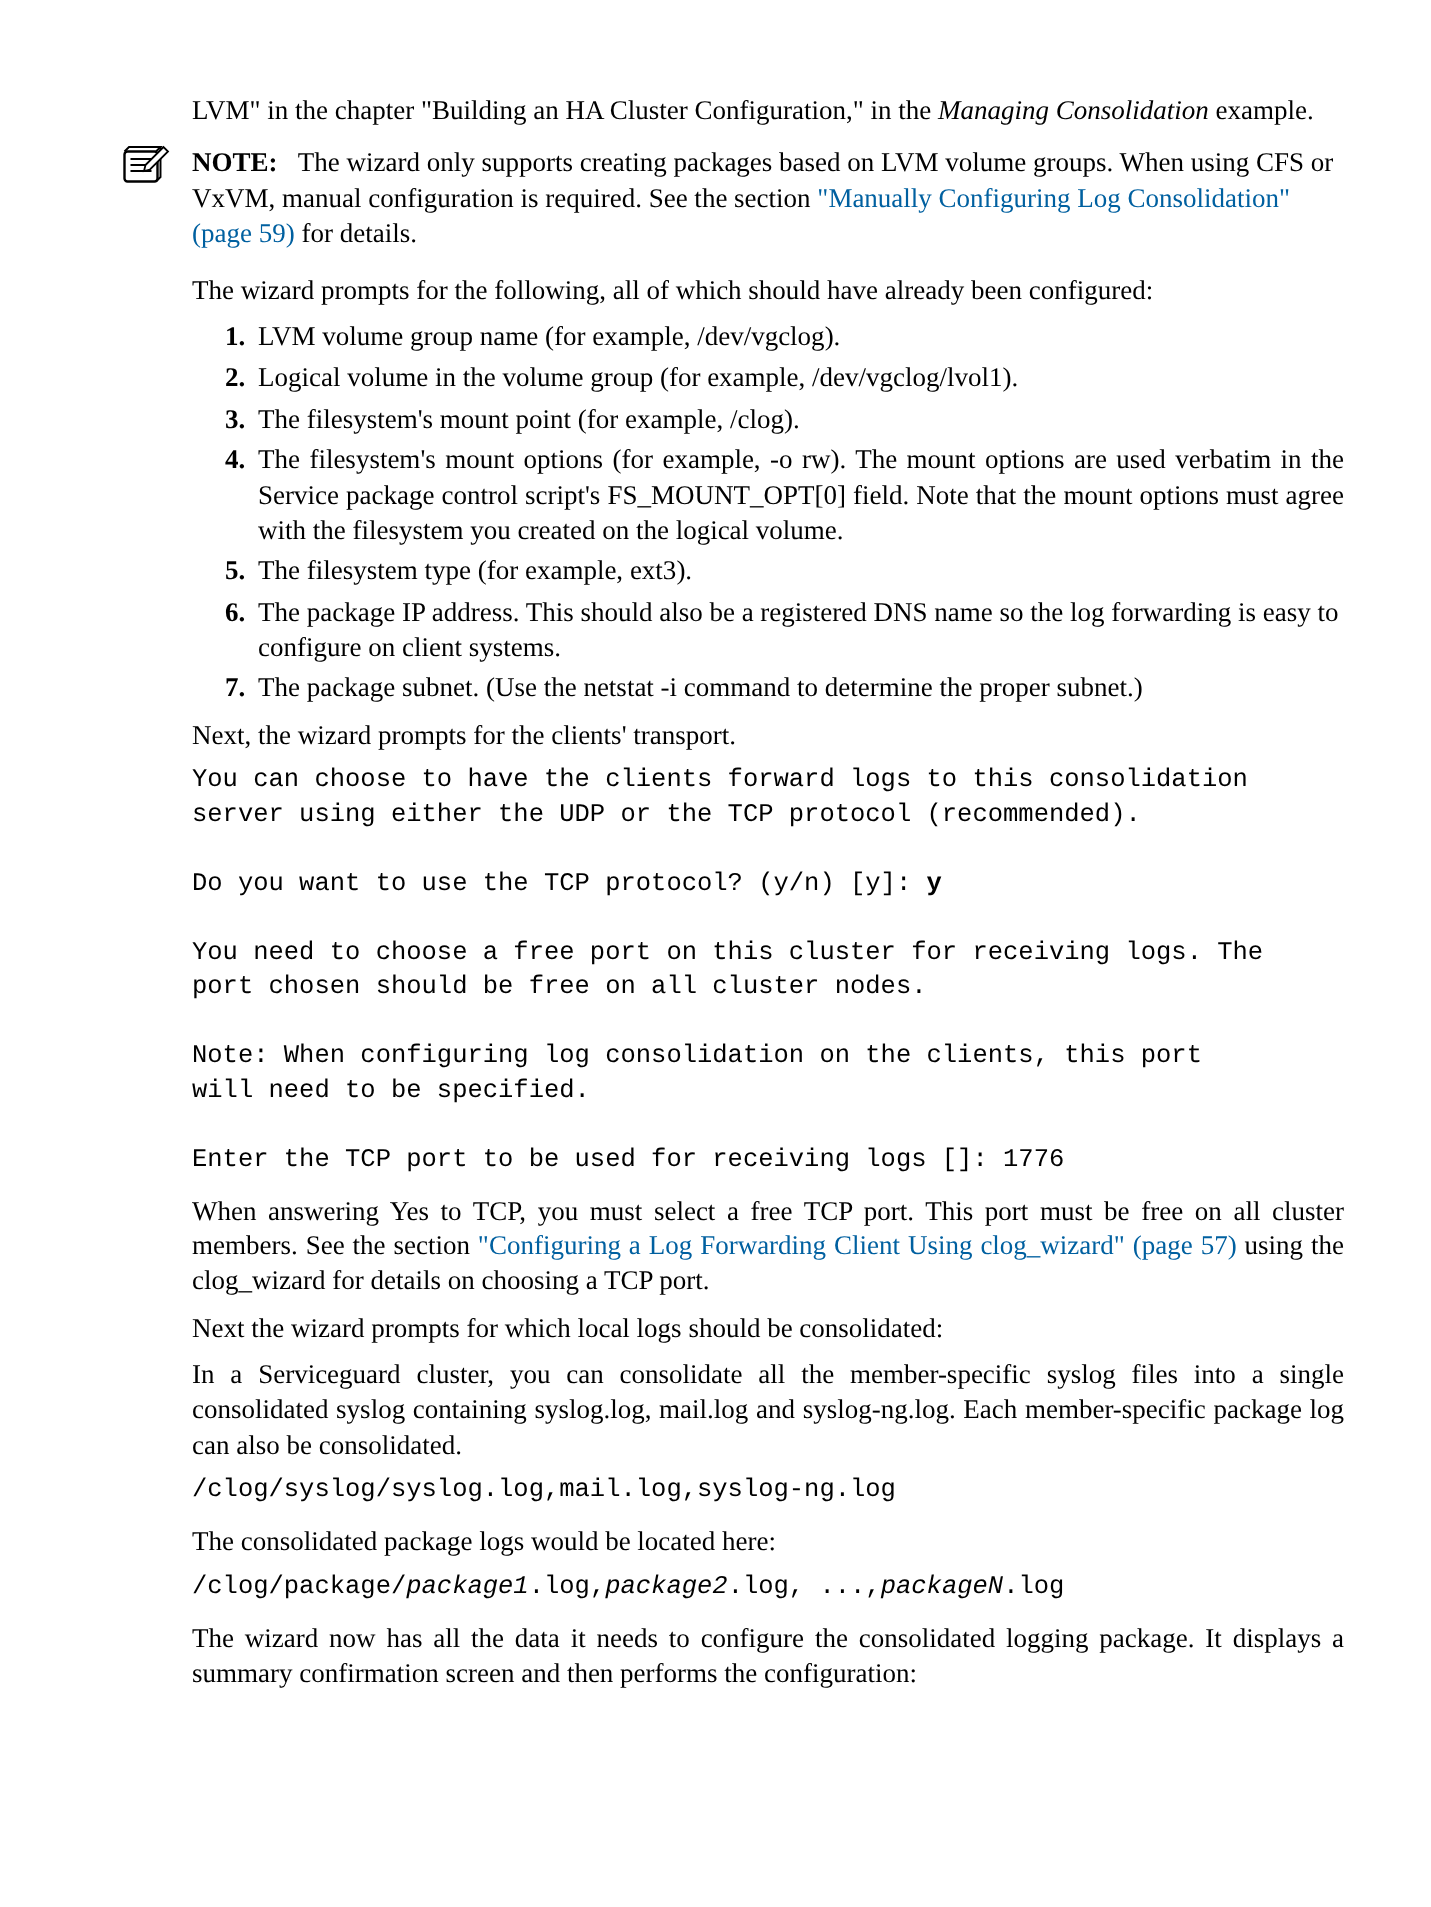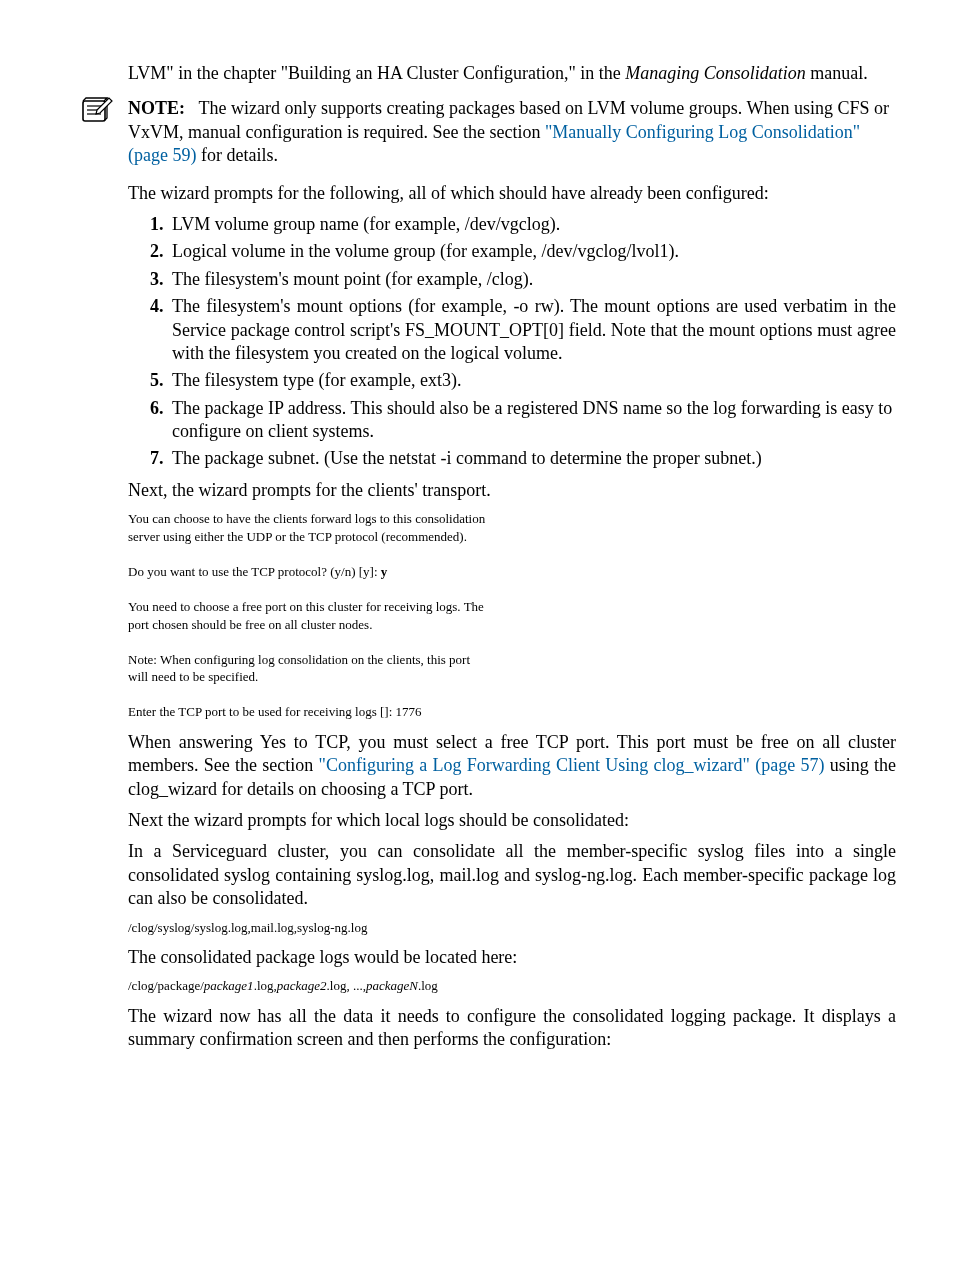--- a/index.html
+++ b/index.html
@@ -12,24 +12,24 @@
     width: 954px;
     box-sizing: border-box;
     background: #fff;
   }
   .content {
     margin-left: 70px;
   }
   p { margin: 4px 0 8px 0; }
   .mono { font-family: Liberation Serif, serif; }
   .codeblock {
-    font-family: Liberation Serif, serif;
+    font-family: Liberation Mono, monospace;
     white-space: pre-wrap;
     margin: 6px 0 10px 0;
-    font-size: 13px;
+    font-size: 17px;
     line-height: 1.35;
   }
   .linklike { color: #0060a0; }
   .italic { font-style: italic; }
   .bold { font-weight: bold; }
   ol.wiz {
     margin: 4px 0 8px 0;
     padding-left: 40px;
   }
   ol.wiz li { margin: 2px 0 4px 0; padding-left: 4px; }
@@ -44,21 +44,21 @@
     top: -2px;
   }
   .just { text-align: justify; }
 </style>
 </head>
 <body>
 
 <div class="content">
 
   <p>
-    <span>LVM" in the chapter "Building an HA Cluster Configuration," in the </span><span class="italic">Managing Consolidation</span><span> manual.</span>
+    <span>LVM" in the chapter "Building an HA Cluster Configuration," in the </span><span class="italic">Managing Consolidation</span><span> example.</span>
   </p>
 
   <div class="noteblock">
     <span class="note-icon">
       <svg width="34" height="30" viewBox="0 0 34 30">
         <rect x="3" y="6" width="22" height="20" rx="2" fill="none" stroke="#000" stroke-width="1.6"></rect>
         <path d="M3 6 l3 -3 h21 l-3 3" fill="none" stroke="#000" stroke-width="1.3"></path>
         <path d="M27 3 v20 l-3 3" fill="none" stroke="#000" stroke-width="1.3"></path>
         <line x1="7" y1="11" x2="21" y2="11" stroke="#000" stroke-width="1.2"></line>
         <line x1="7" y1="15" x2="21" y2="15" stroke="#000" stroke-width="1.2"></line>

